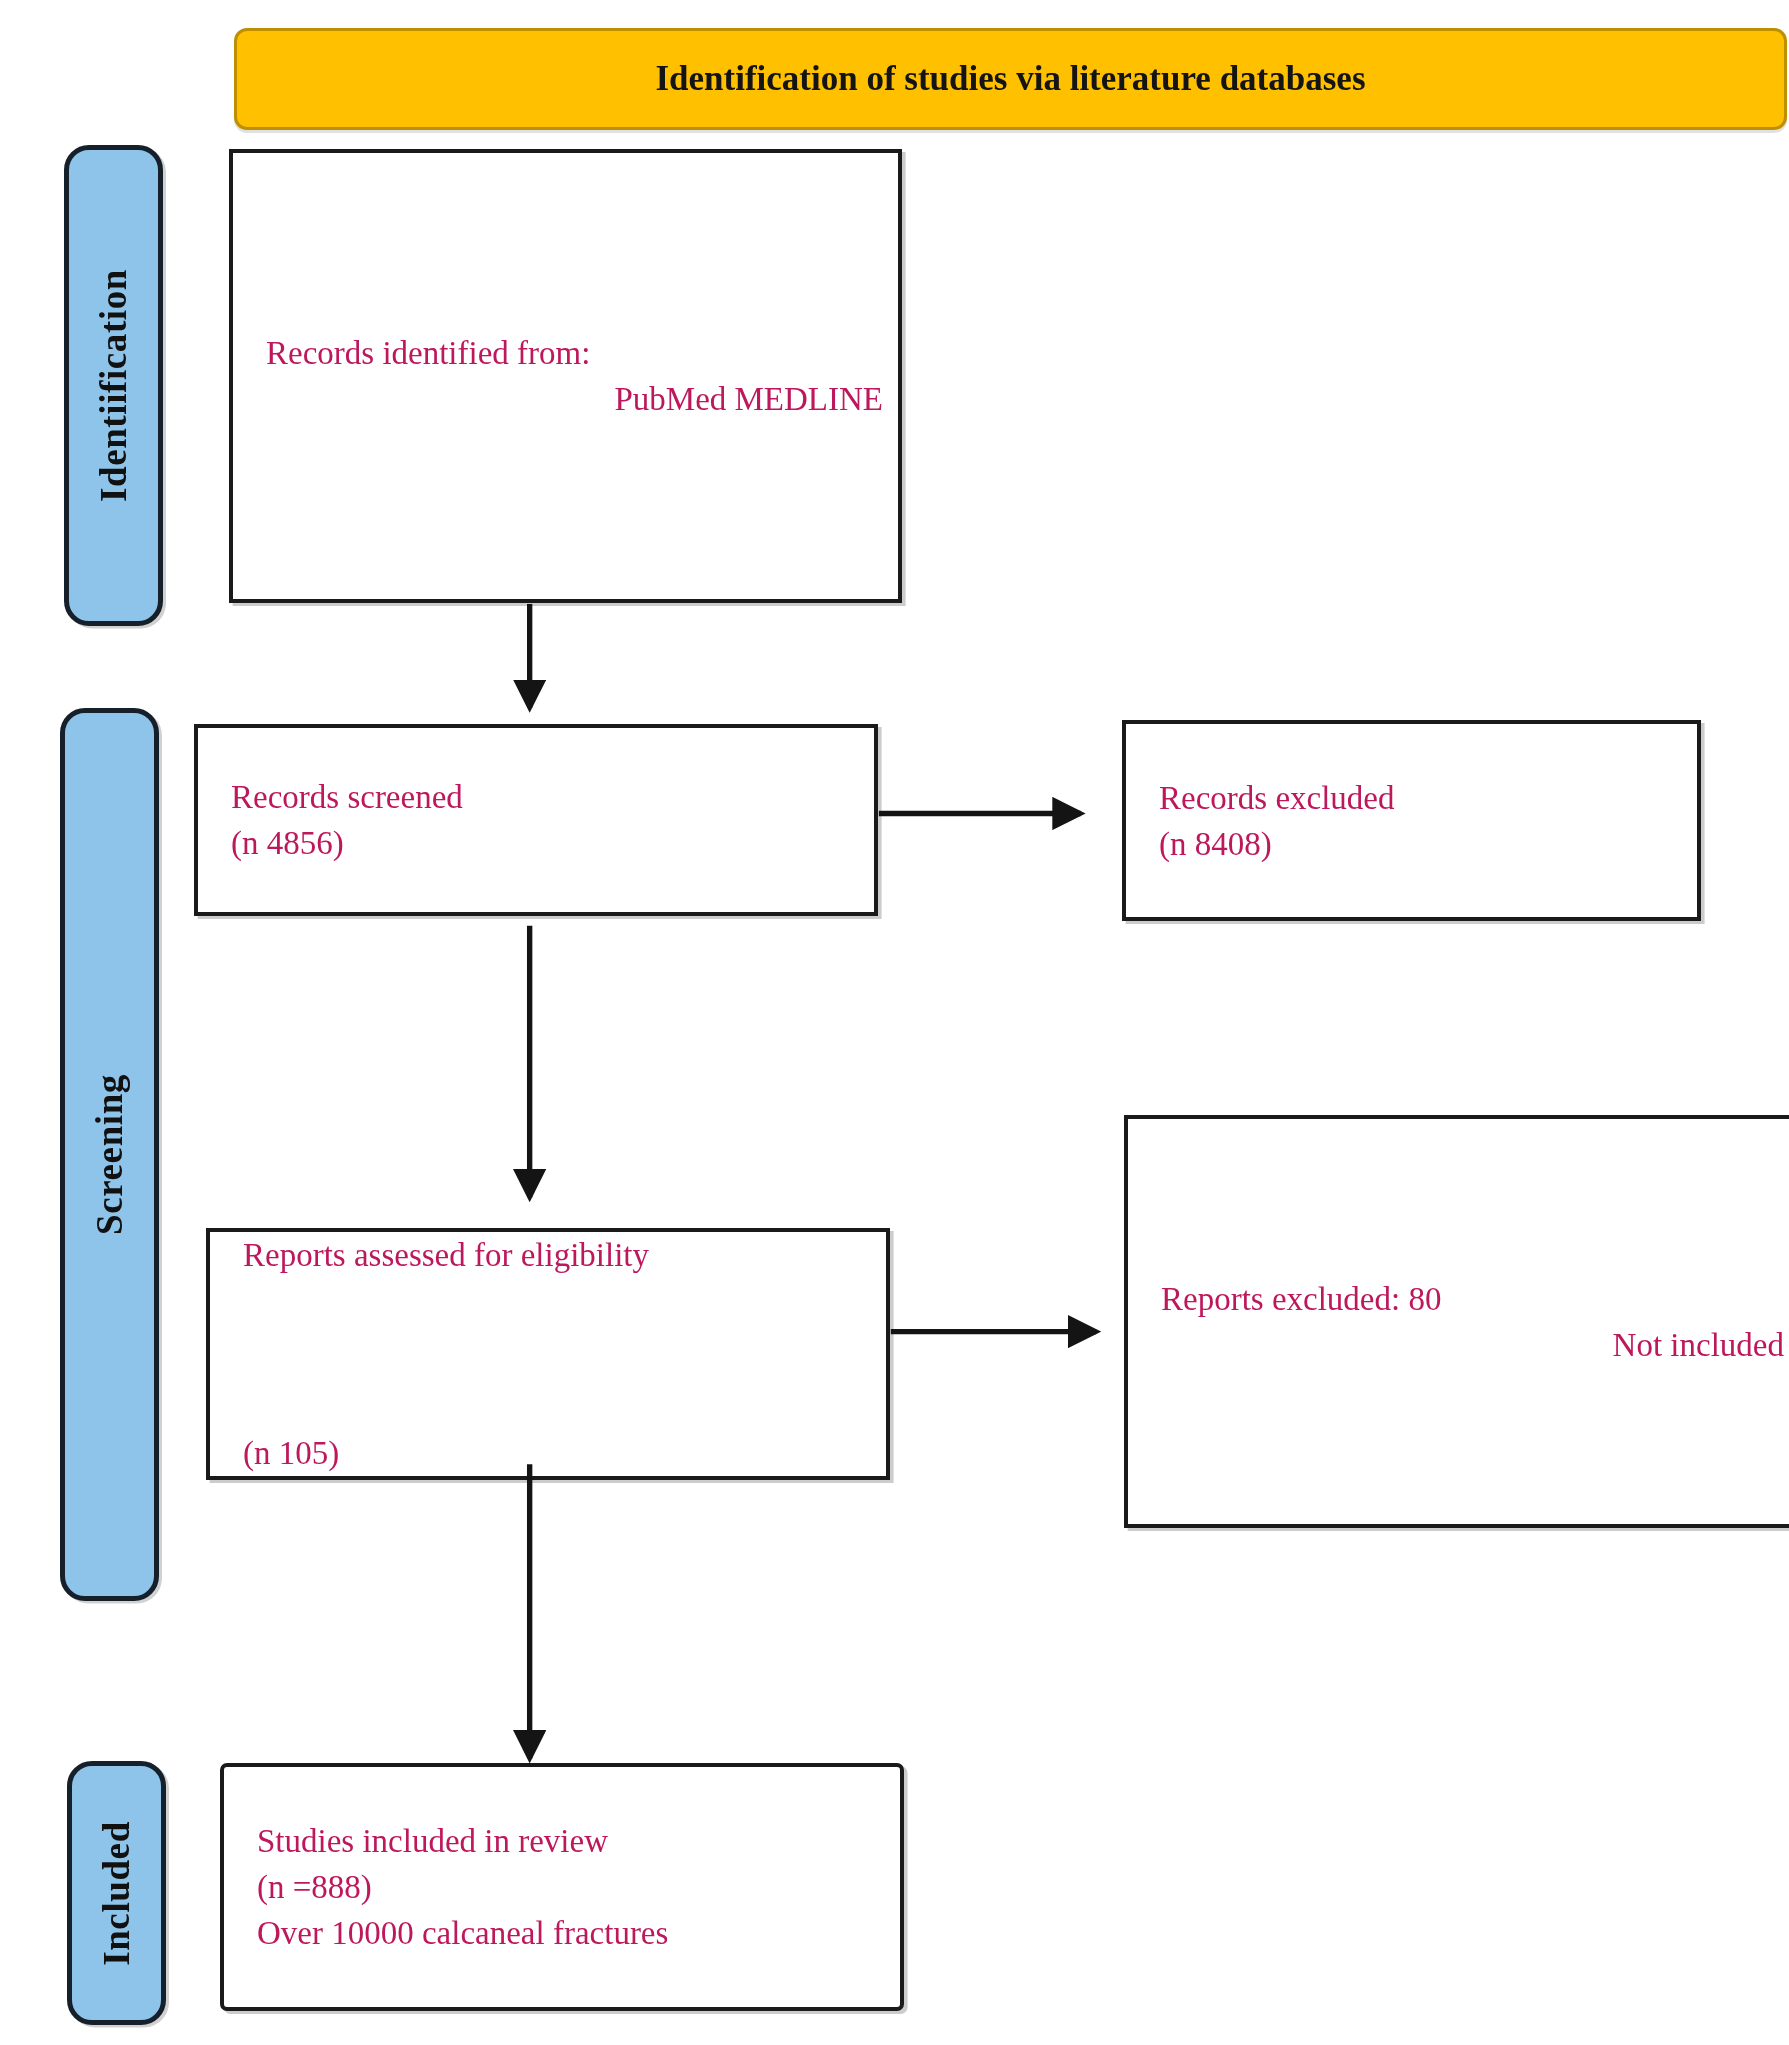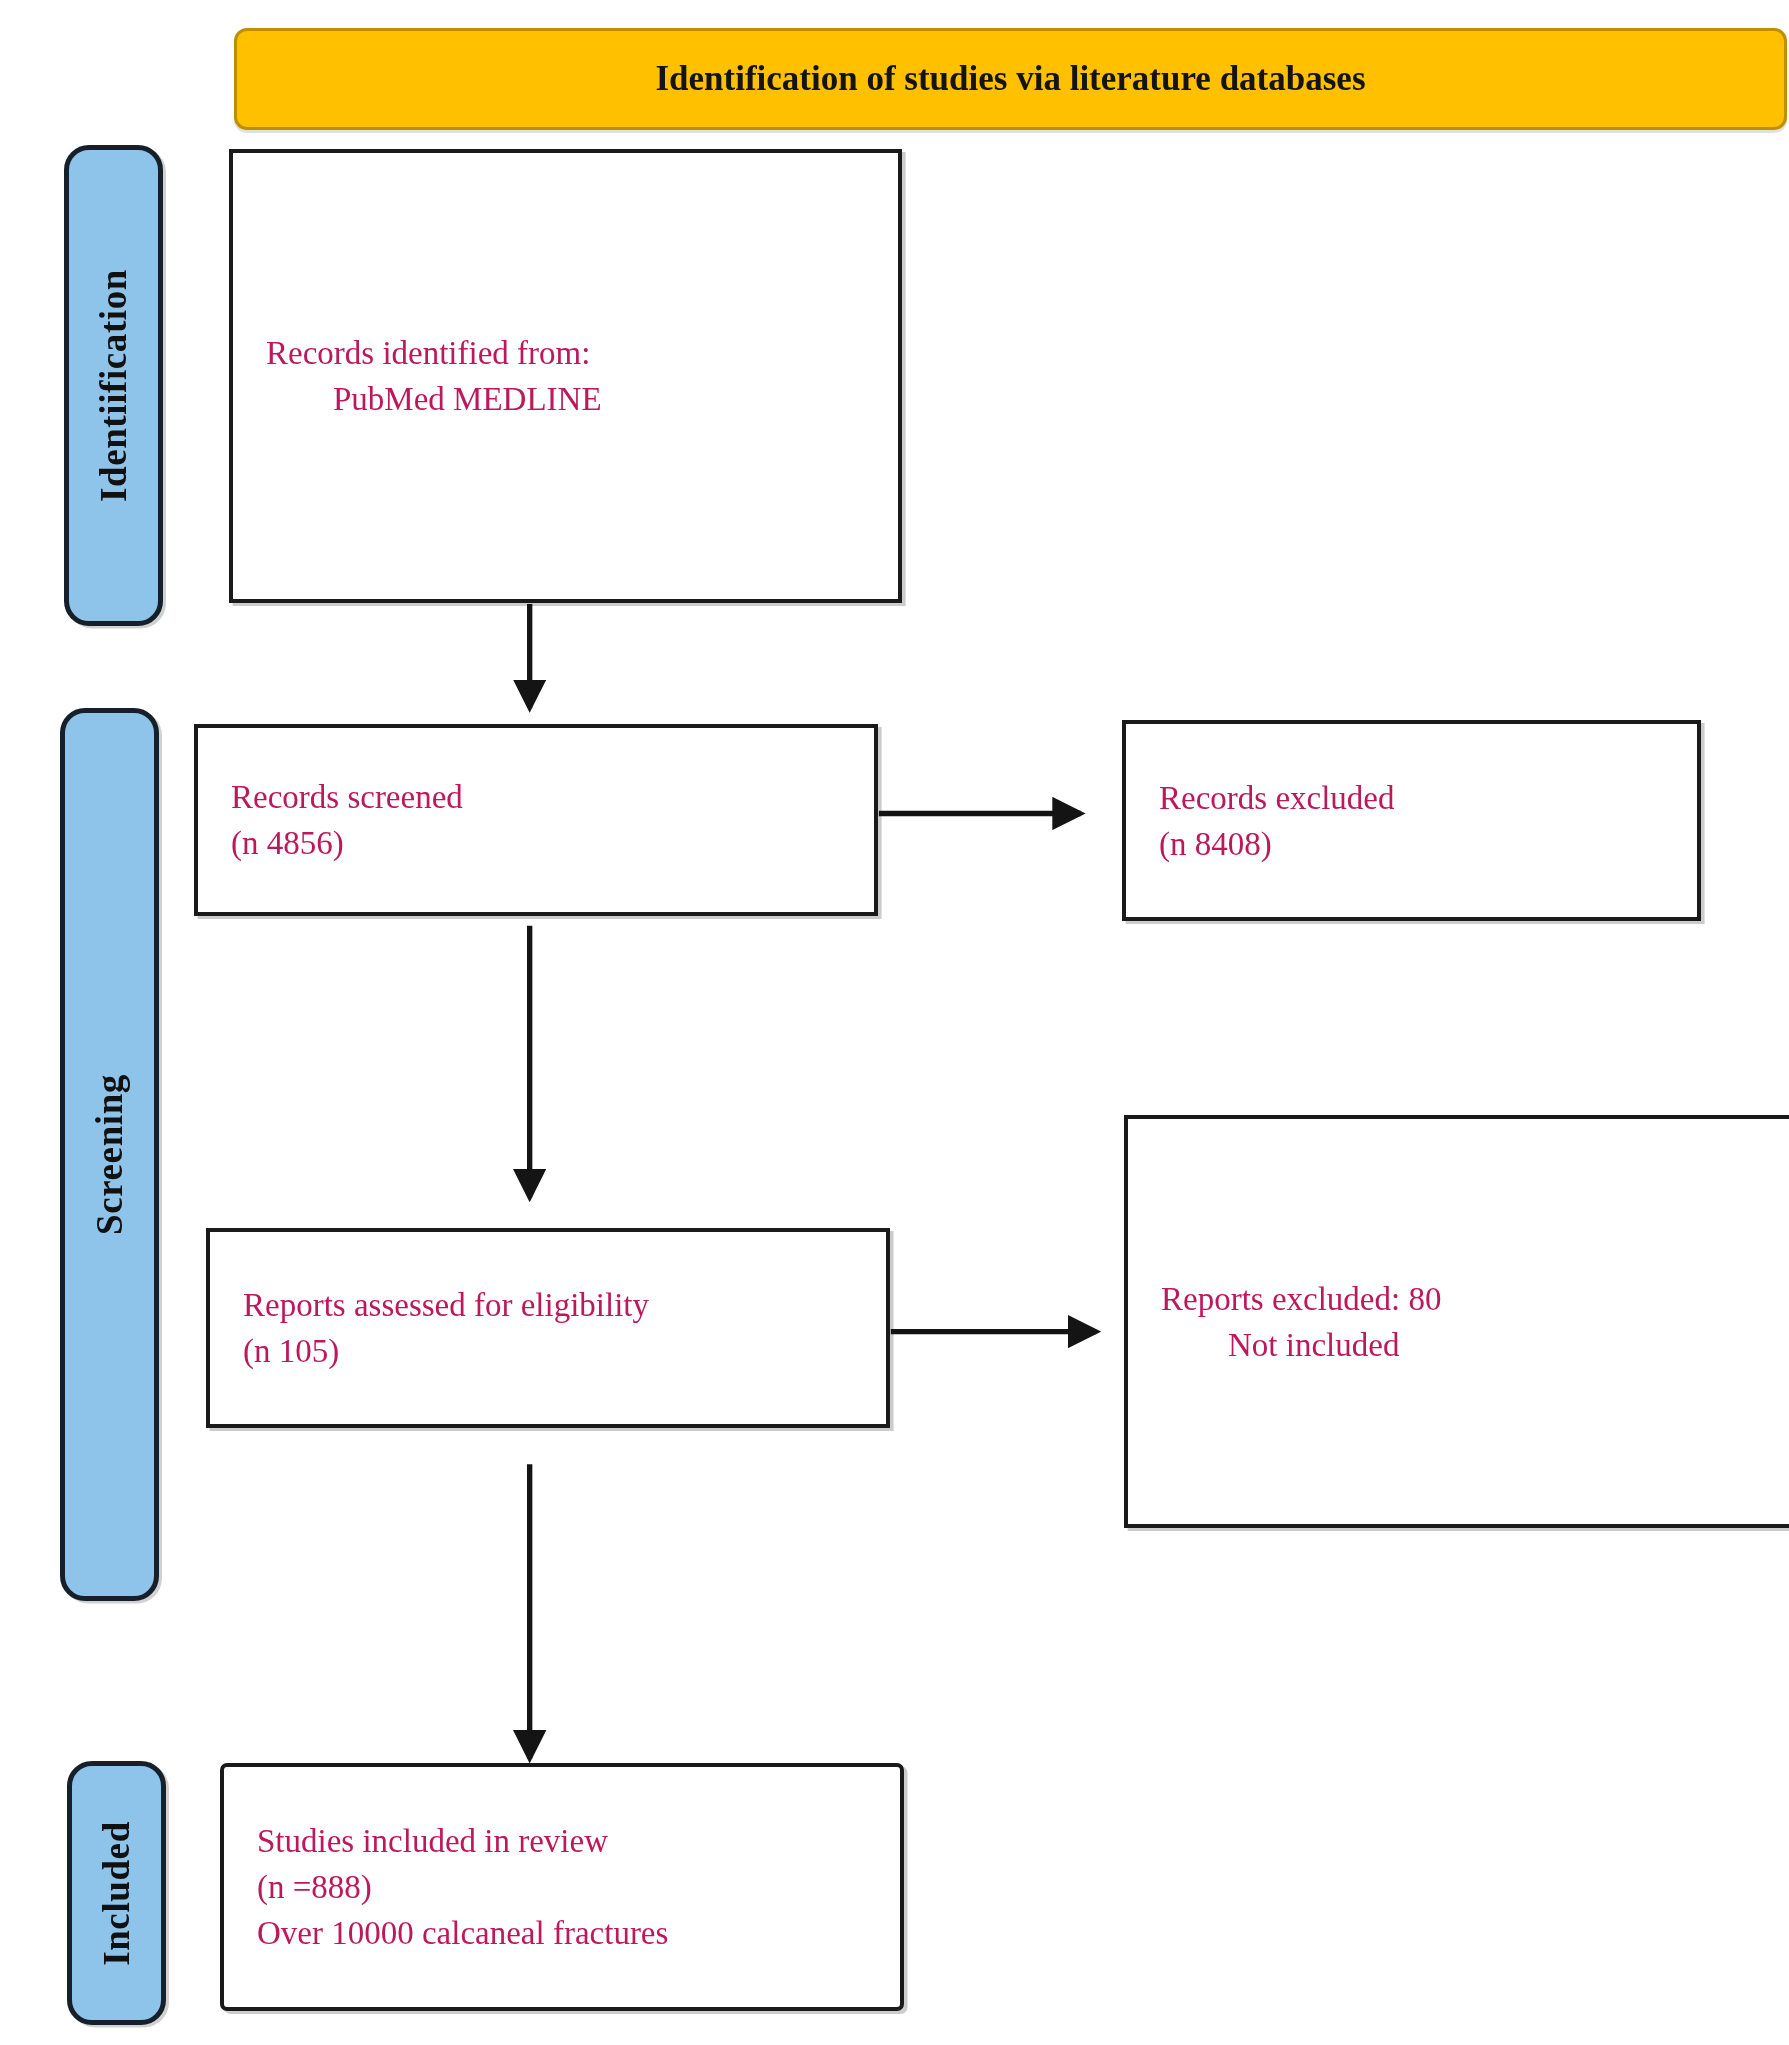--- a/index.html
+++ b/index.html
@@ -74,26 +74,26 @@
     padding-left: 33px;
     padding-right: 15px;
     box-shadow: 3.6px 3px 0 rgba(0,0,0,0.20);
   }
   .pbox .bline {
     font-size: 33px;
     line-height: 46px;
     color: #be185d;
     white-space: nowrap;
   }
-  .pbox .indent { padding-left: 67px; }
+  .pbox .indent { padding-left: 67px; text-align: right; }
 
   .box-records-identified { left: 193px;  top: 149px;  width: 673px; height: 454px; }
   .box-records-screened   { left: 158px;  top: 724px; width: 684px; height: 192px; }
   .box-records-excluded   { left: 1086px; top: 720px; width: 579px; height: 201px; }
-  .box-reports-assessed   { left: 170px;  top: 1228px; width: 684px; height: 200px; }
+  .box-reports-assessed   { left: 170px;  top: 1228px; width: 684px; height: 252px; justify-content: space-between; }
   .box-reports-excluded   { left: 1088px; top: 1115px; width: 679px; height: 413px; }
   .box-studies-included   { left: 184px;  top: 1763px; width: 684px; height: 248px; border-radius: 7px; }
 
   
   .arrows {
     position: absolute;
     left: 0; top: 0;
     width: 1789px;
     height: 2046px;
     pointer-events: none;

